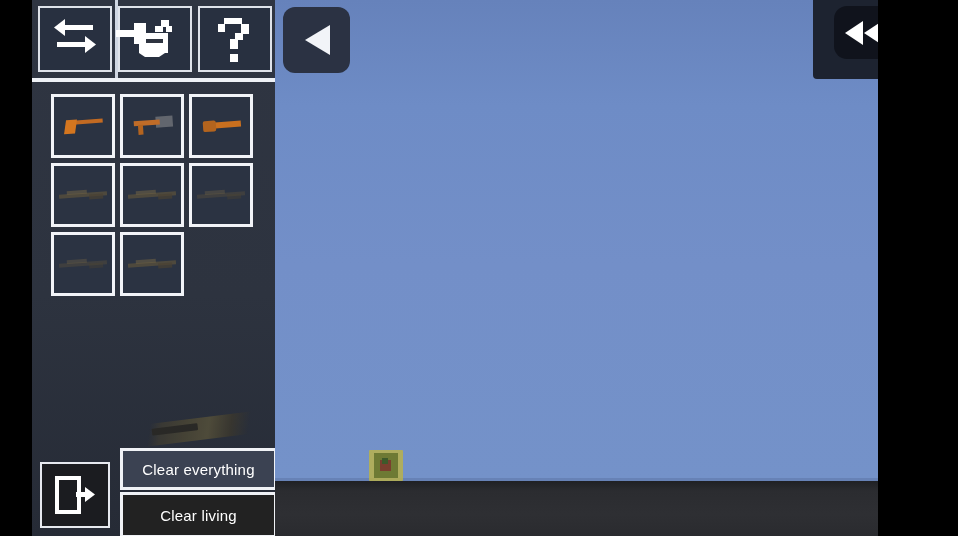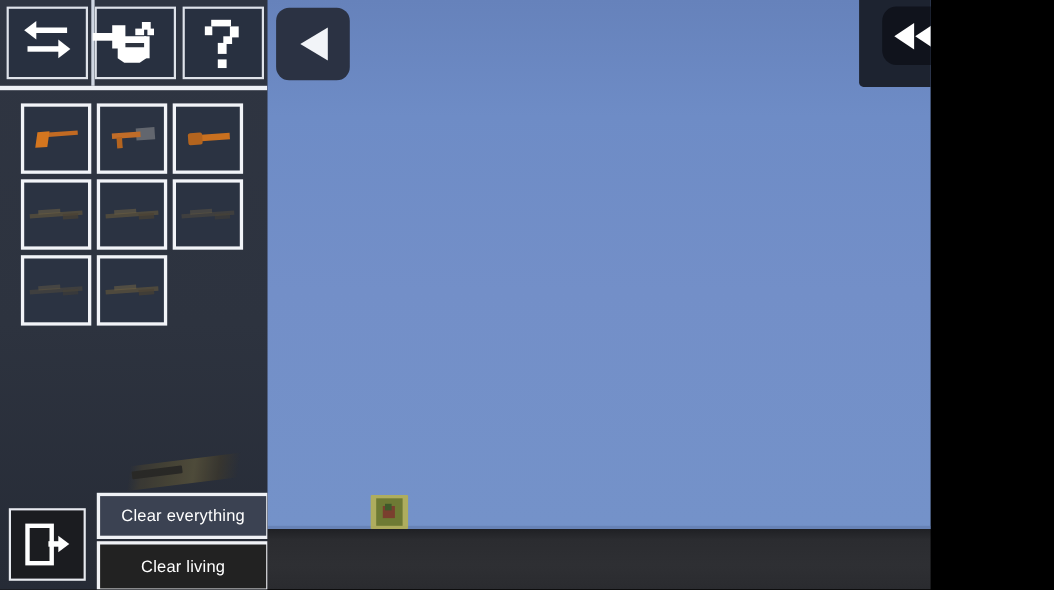--- a/index.html
+++ b/index.html
@@ -1,19 +1,19 @@
 <!DOCTYPE html>
 <html><head>
 <meta charset="utf-8">
 <style>
   * { margin:0; padding:0; box-sizing:border-box; }
   html,body { width:958px; height:536px; overflow:hidden; background:#000; }
   body { font-family:"Liberation Sans", sans-serif; }
 
-  #app { position:relative; width:846px; height:536px; overflow:hidden; }
+  #app { position:relative; width:846px; height:536px; overflow:hidden;margin-left:32px; }
 
   
   #world { position:absolute; inset:0; }
   #sky {
     position:absolute; left:0; top:0; width:958px; height:481px;
     background:linear-gradient(180deg,#6682bb 0%,#6e8cc6 22%,#738fc8 55%,#7492c9 100%);
   }
   #ground {
     position:absolute; left:0; top:481px; width:958px; height:55px;
     background:linear-gradient(180deg,#1f2024 0%,#2b2c30 18%,#2e2f33 60%,#2a2b2f 100%);

